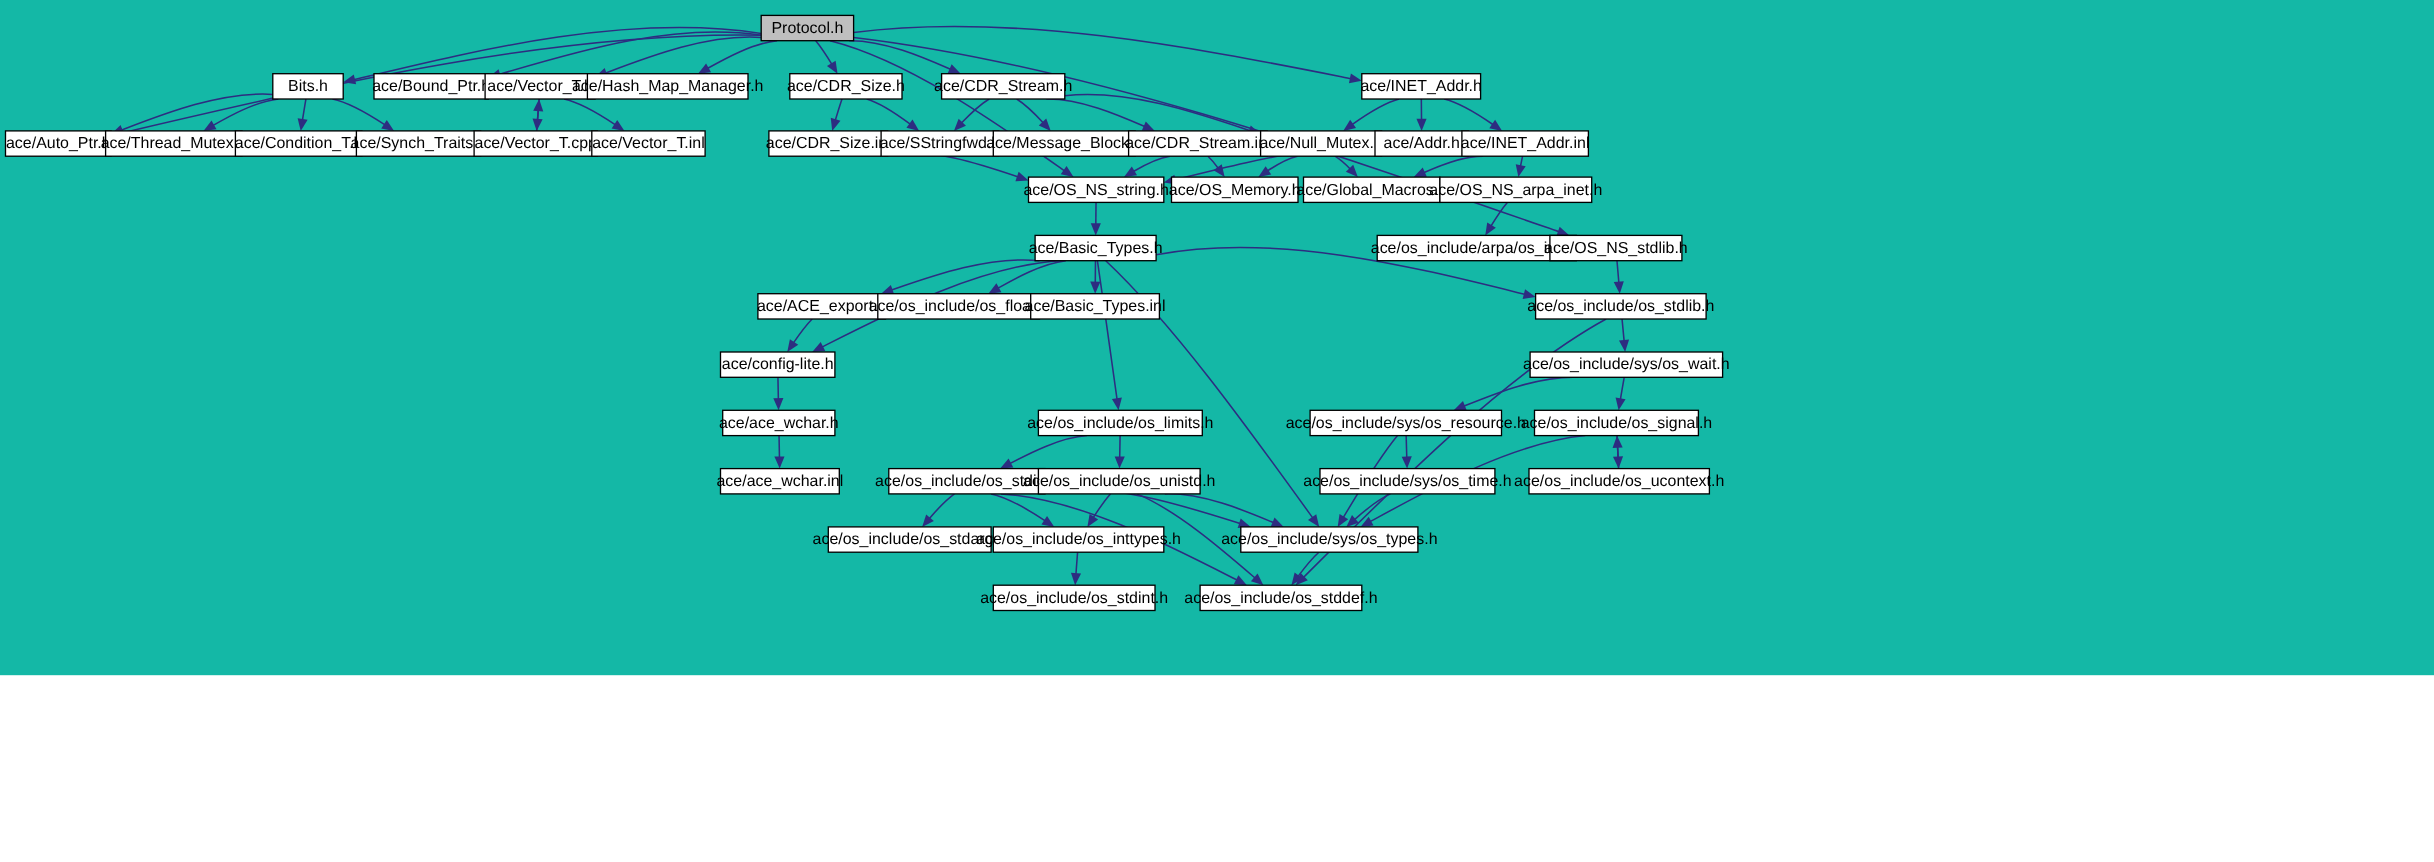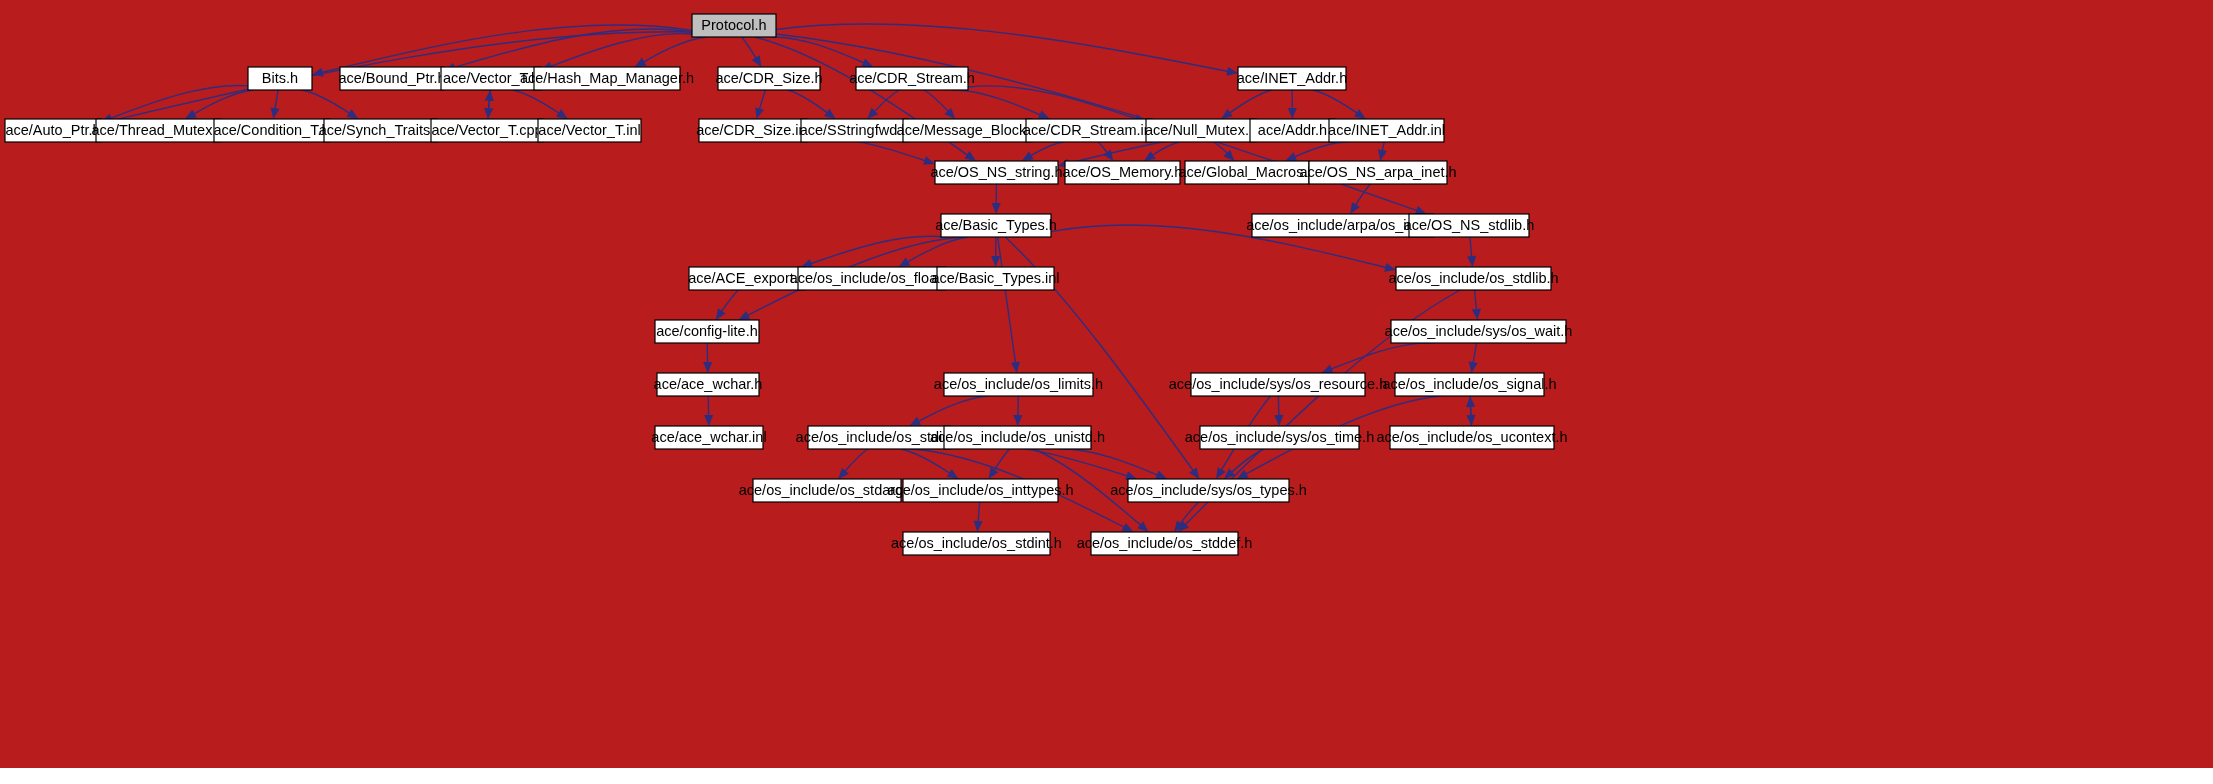--- a/index.html
+++ b/index.html
@@ -6,22 +6,22 @@
     margin: 0;
     padding: 0;
     background: #ffffff;
   }
   body {
     font-family: "Liberation Sans", sans-serif;
   }
   #graph-root {
     position: relative;
     width: 2213px;
-    height: 768px;
-    background: #b91c1c;
+    height: 614px;
+    background: #14b8a6;
     overflow: hidden;
   }
   svg#graph-canvas {
     position: absolute;
     left: 0;
     top: 0;
     width: 2213px;
     height: 784px;
   }
   .edge-path {

